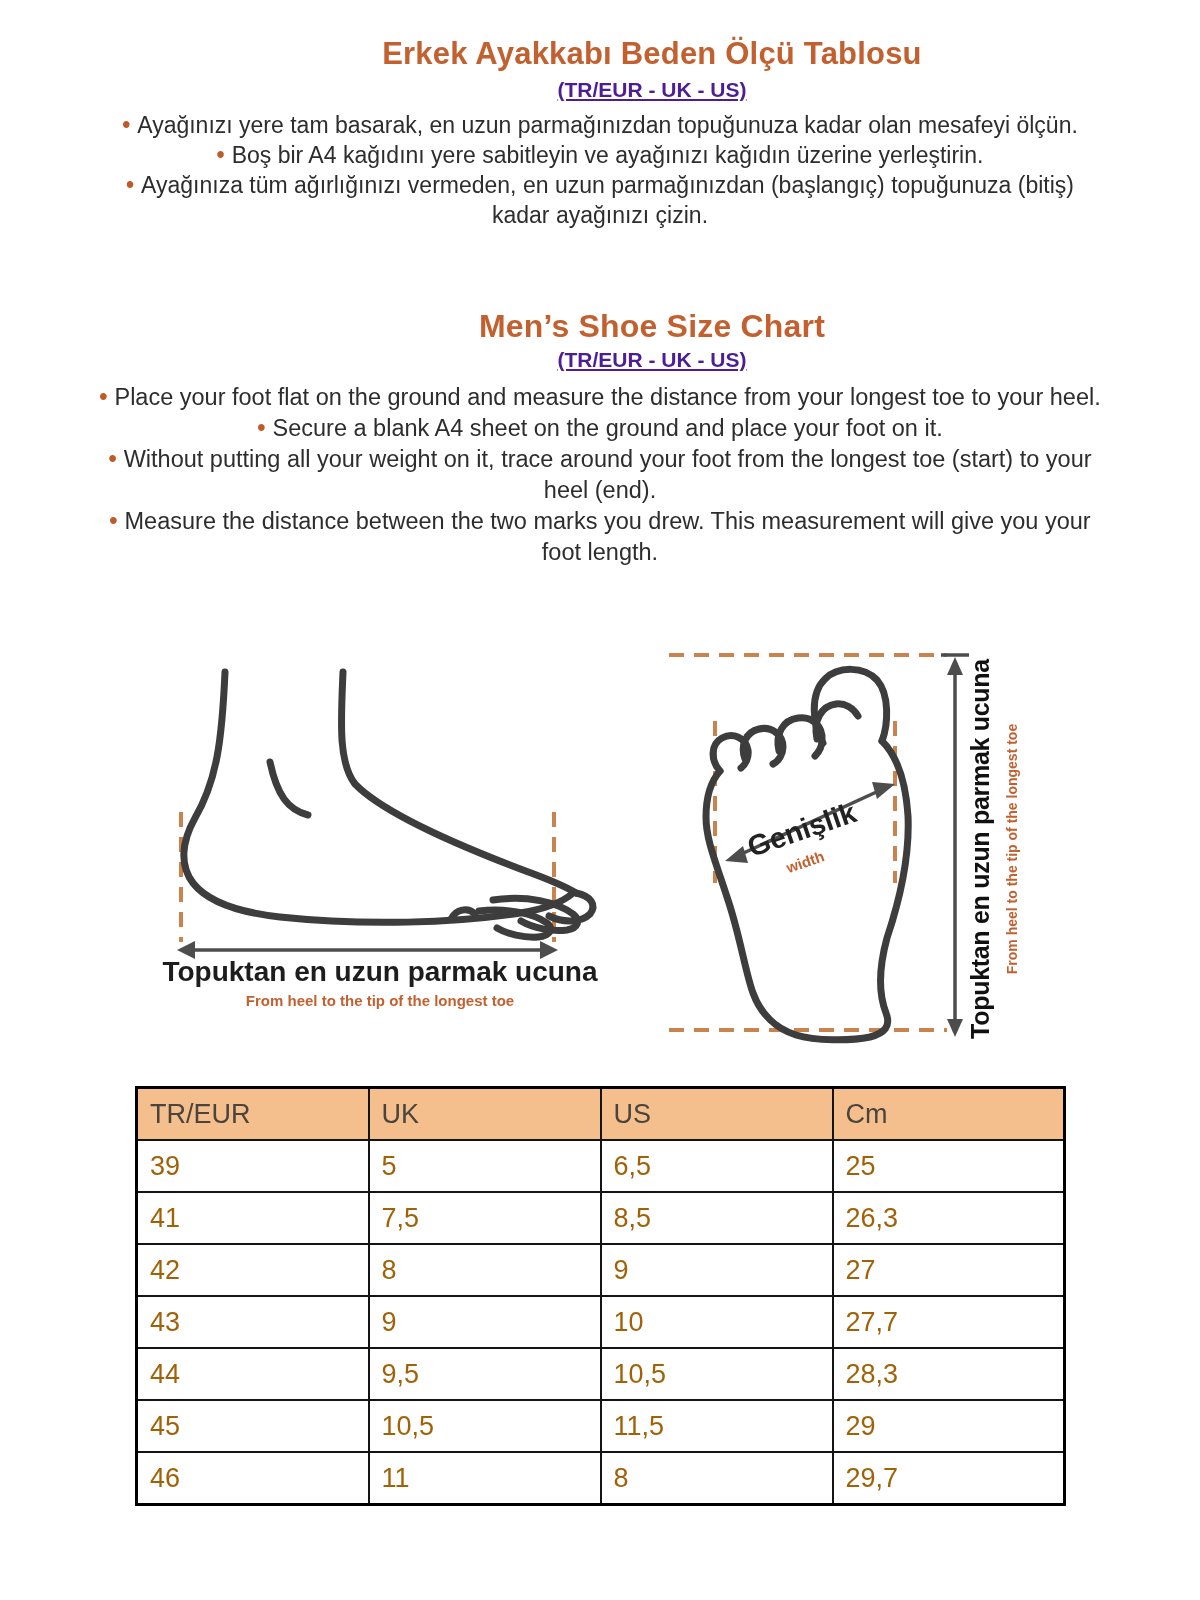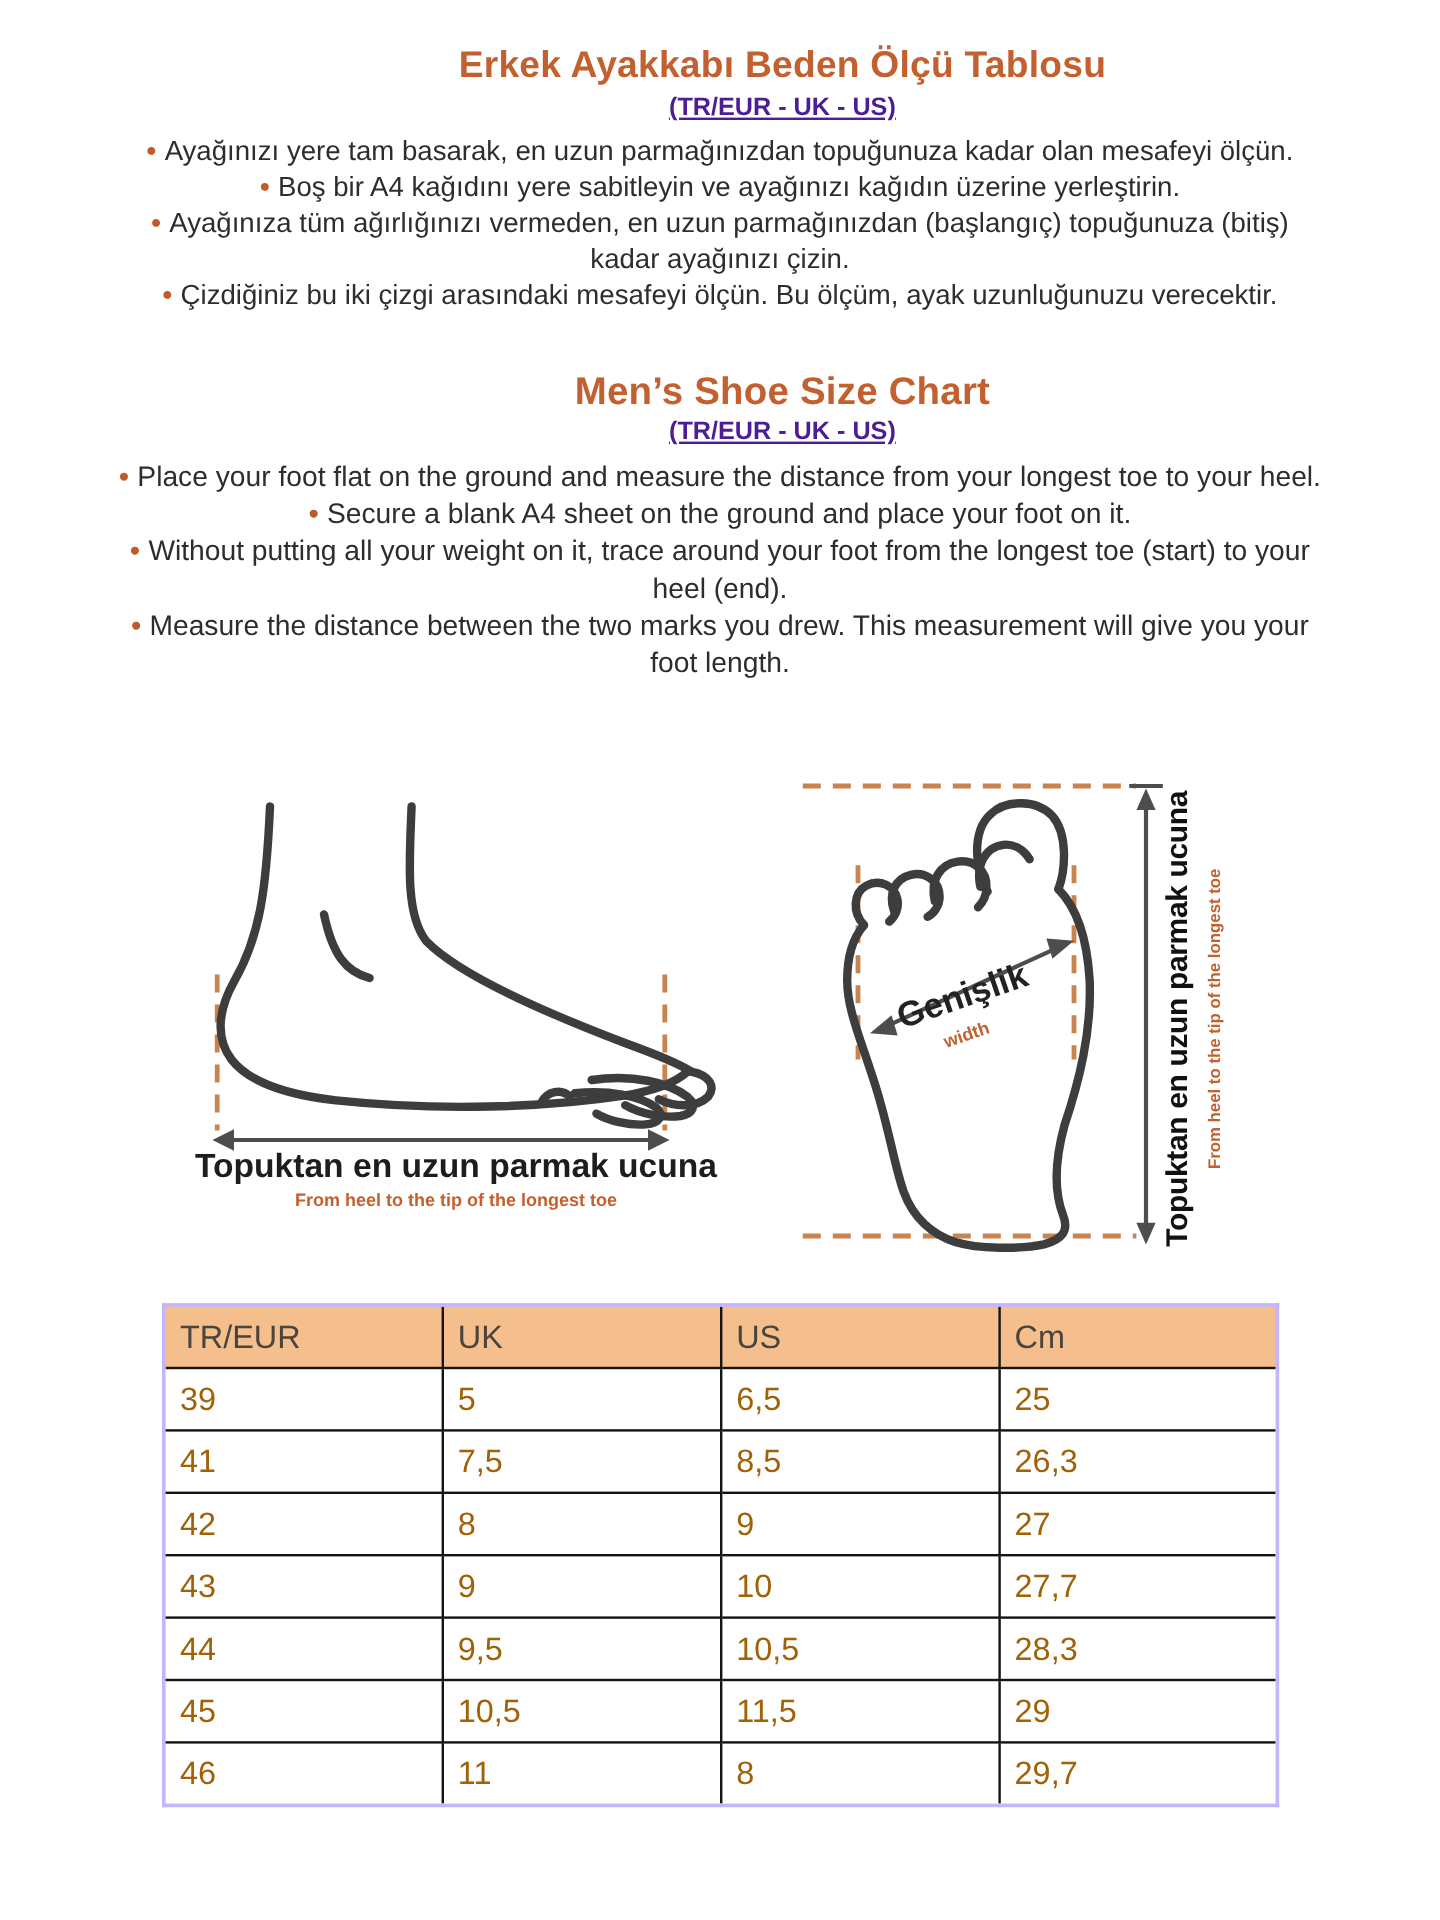--- a/index.html
+++ b/index.html
@@ -32,42 +32,41 @@
   .caption-en{top:992px;left:140px;width:480px;position:absolute;text-align:center;
     font-size:15px;font-weight:bold;color:#c2612f;}
   text{font-family:"Liberation Sans", sans-serif;}
   .t-width-tr{font-size:29px;font-weight:bold;fill:#222;}
   .t-width-en{font-size:15px;font-weight:bold;fill:#c2612f;}
   .t-len-tr{font-size:25px;font-weight:bold;fill:#111;letter-spacing:-0.3px;}
   .t-len-en{font-size:14px;font-weight:bold;fill:#c2612f;}
   table.size{
     position:absolute;left:135px;top:1086px;width:931px;
     border-collapse:collapse;table-layout:fixed;
-    border:3px solid #c4b5fd;
+    border:3px solid #000000;
   }
   table.size th, table.size td{
     border:2px solid #141414;height:50px;padding:0 0 0 12px;
     font-size:27px;text-align:left;vertical-align:middle;
   }
   table.size th{background:#f4bf8d;color:#4a443c;font-weight:normal;}
   table.size td{color:#a16207;background:#fff;}
 </style>
 </head>
 <body>
 
 <div class="page">
 
   <div class="center-abs title title-tr">Erkek Ayakkabı Beden Ölçü Tablosu</div>
   <div class="center-abs subtitle subtitle-tr">(TR/EUR - UK - US)</div>
 
   <div class="bullets bullets-tr">
     <p><span class="dot">•</span><span>Ayağınızı yere tam basarak, en uzun parmağınızdan topuğunuza kadar olan mesafeyi ölçün.</span></p>
     <p><span class="dot">•</span><span>Boş bir A4 kağıdını yere sabitleyin ve ayağınızı kağıdın üzerine yerleştirin.</span></p>
     <p><span class="dot">•</span><span>Ayağınıza tüm ağırlığınızı vermeden, en uzun parmağınızdan (başlangıç) topuğunuza (bitiş) kadar ayağınızı çizin.</span></p>
-    <p><span class="dot">•</span><span>Çizdiğiniz bu iki çizgi arasındaki mesafeyi ölçün. Bu ölçüm, ayak uzunluğunuzu verecektir.</span></p>
   </div>
 
   <div class="center-abs title title-en">Men’s Shoe Size Chart</div>
   <div class="center-abs subtitle subtitle-en">(TR/EUR - UK - US)</div>
 
   <div class="bullets bullets-en">
     <p><span class="dot">•</span><span>Place your foot flat on the ground and measure the distance from your longest toe to your heel.</span></p>
     <p><span class="dot">•</span><span>Secure a blank A4 sheet on the ground and place your foot on it.</span></p>
     <p><span class="dot">•</span><span>Without putting all your weight on it, trace around your foot from the longest toe (start) to your heel (end).</span></p>
     <p><span class="dot">•</span><span>Measure the distance between the two marks you drew. This measurement will give you your foot length.</span></p>

